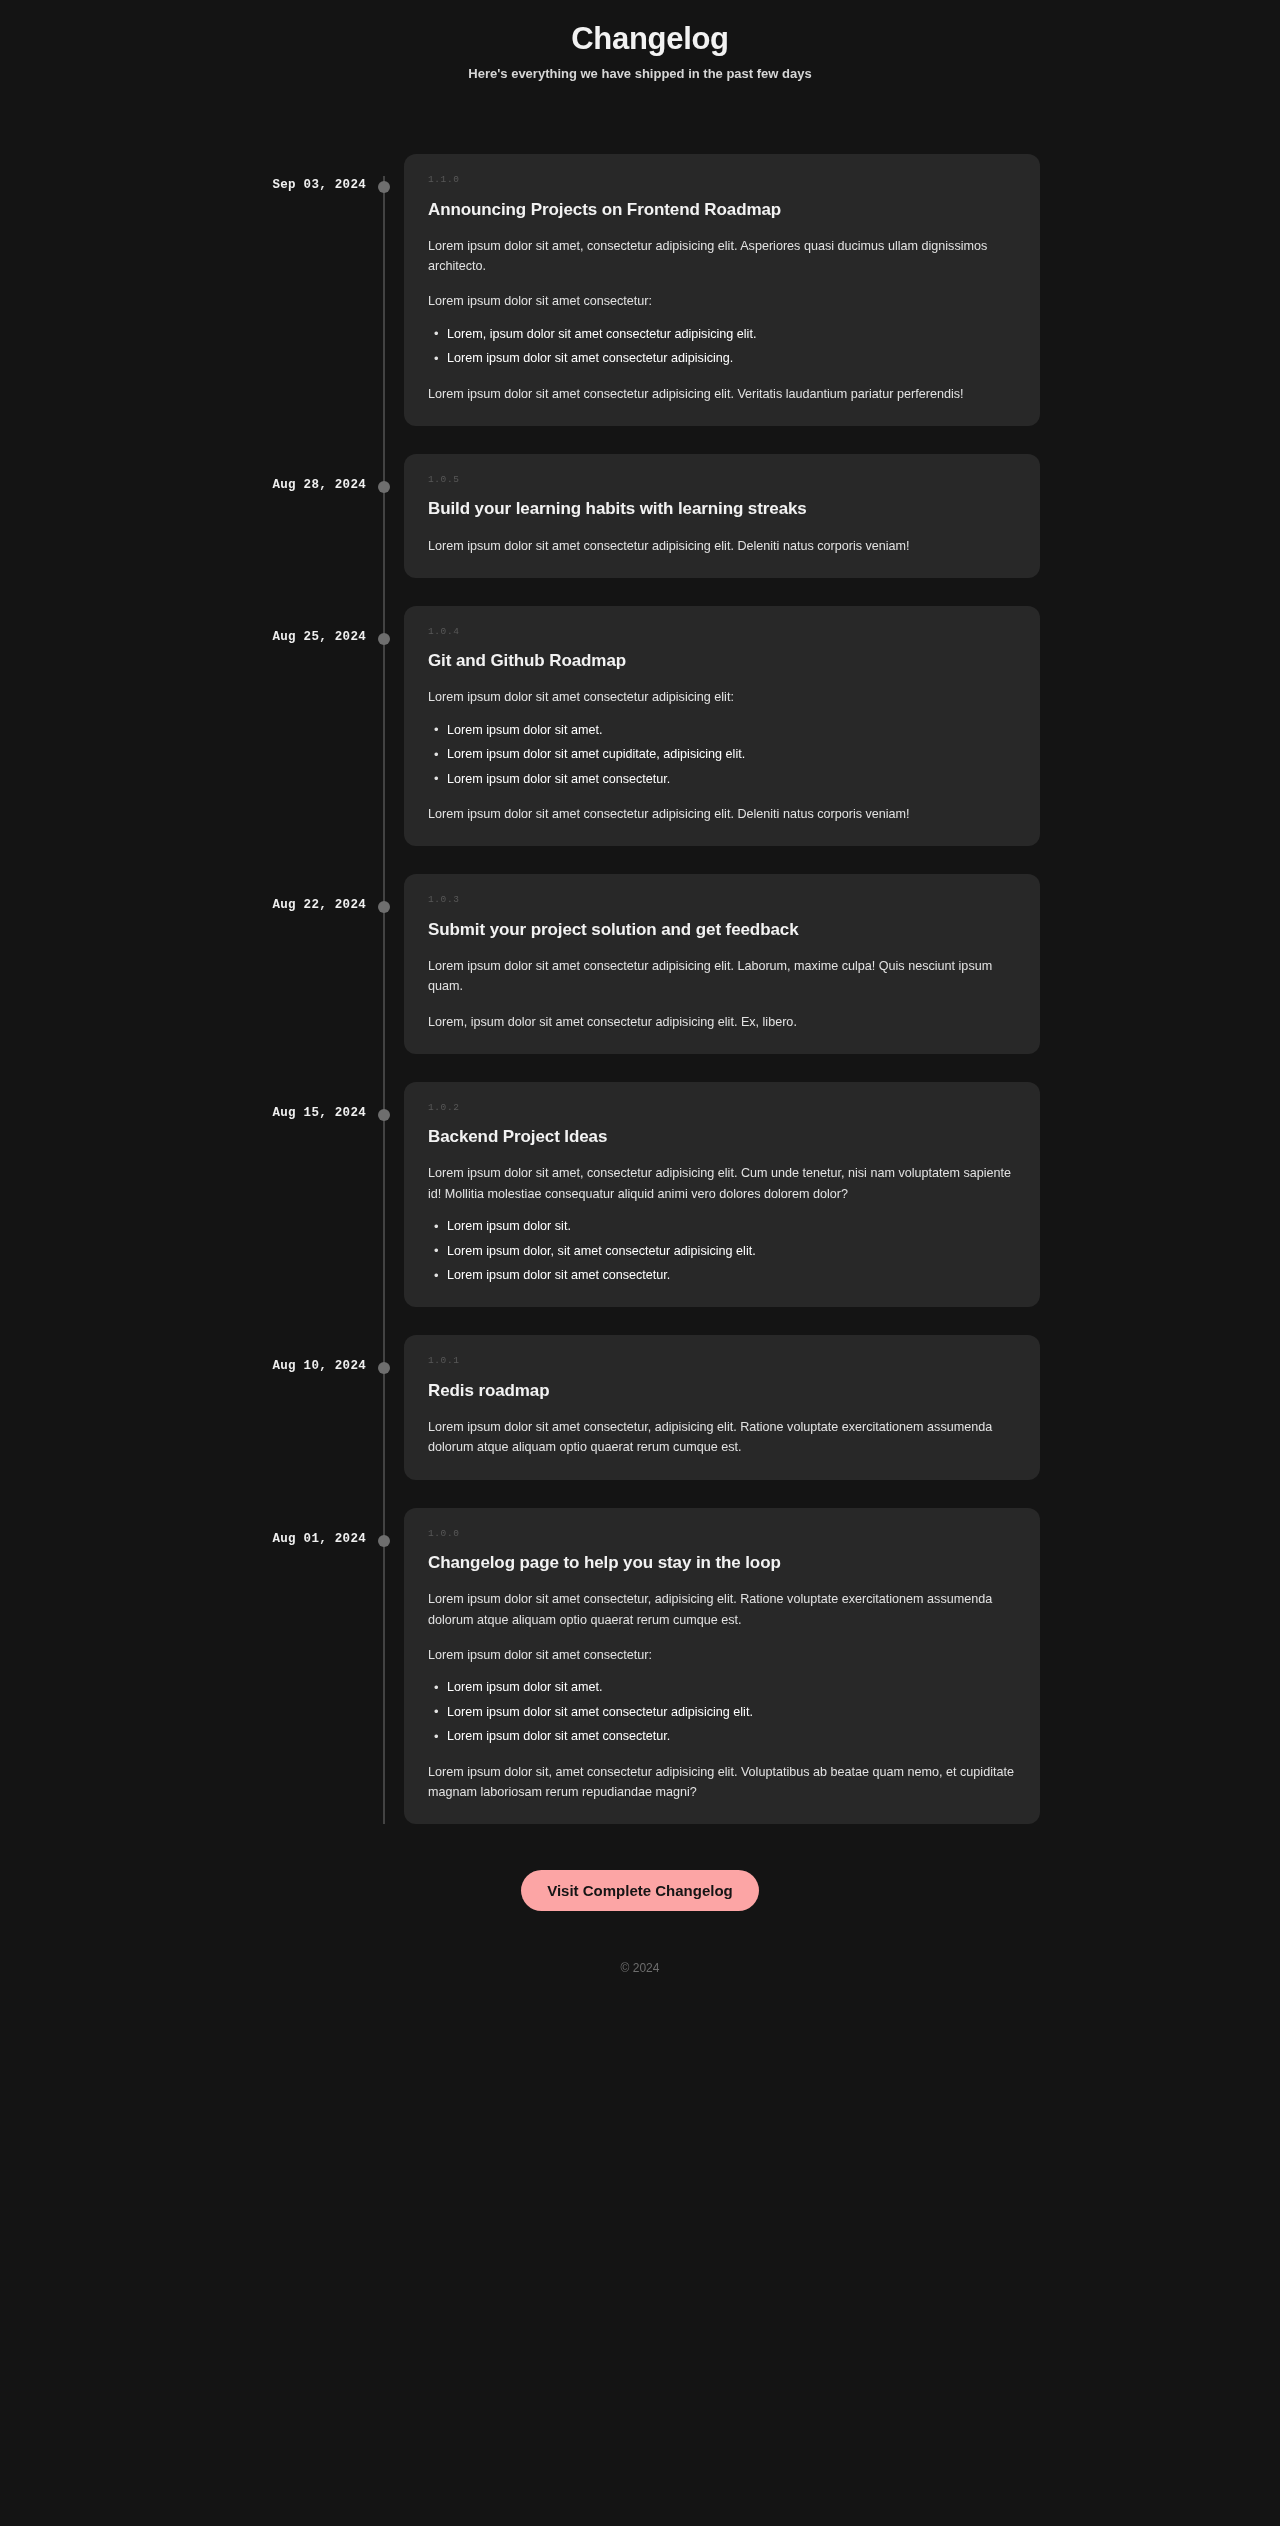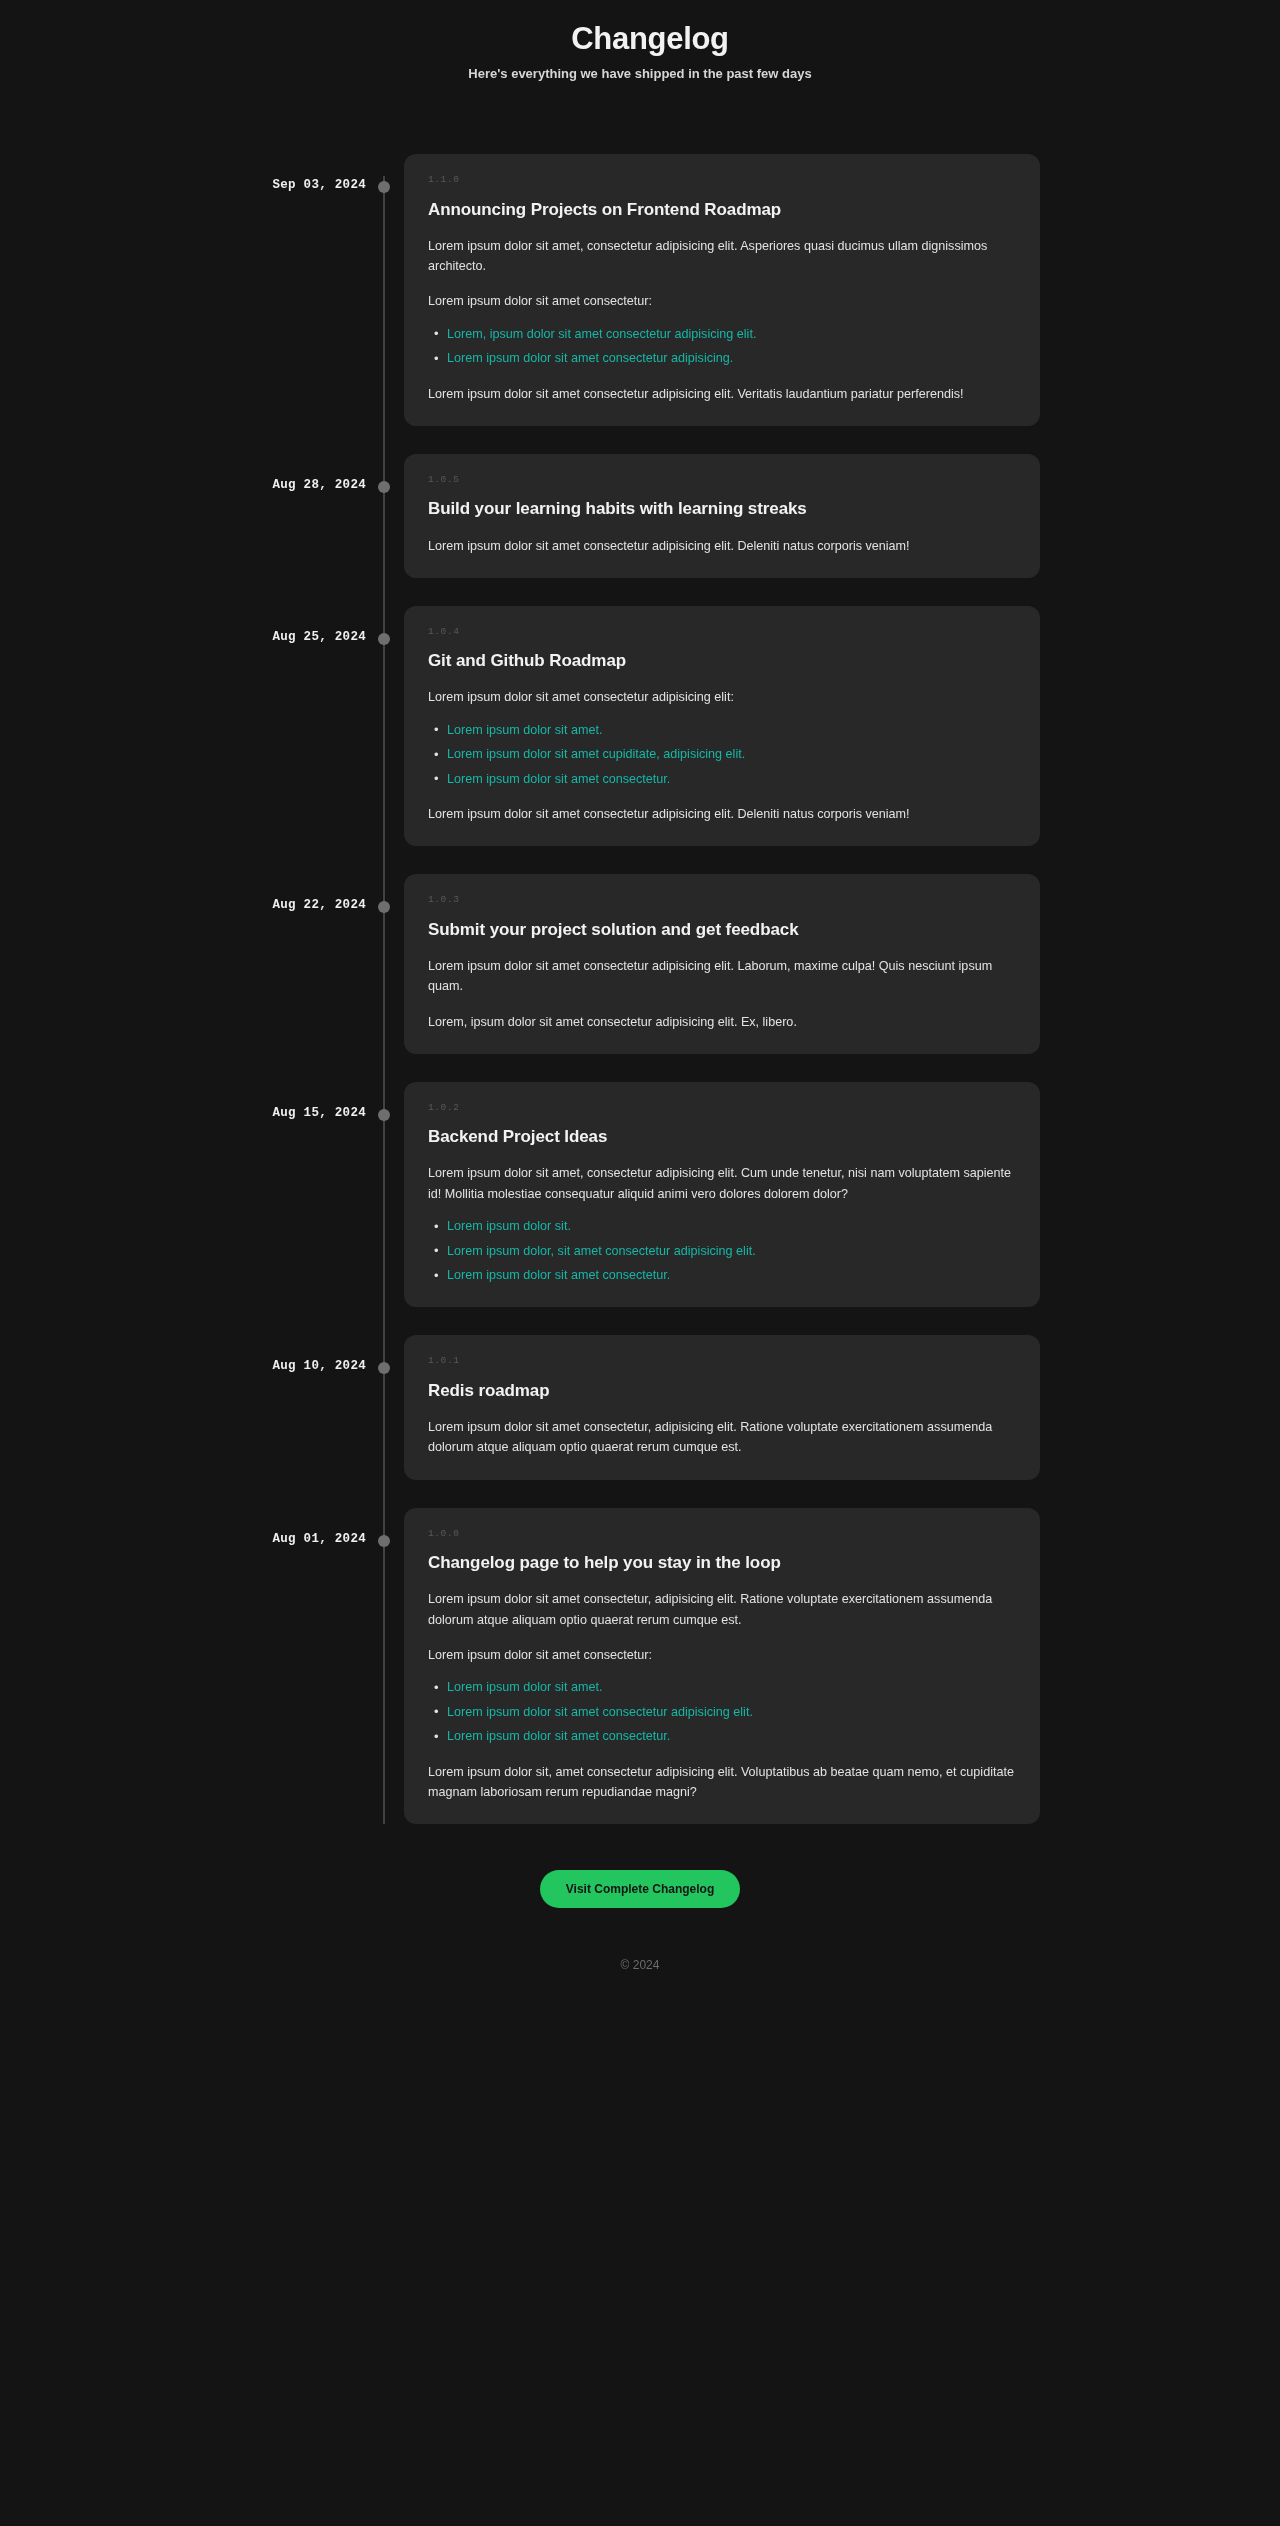--- a/index.html
+++ b/index.html
@@ -119,46 +119,46 @@
   }
   .card-body ul {
     margin-top: 12px;
     padding-left: 19px;
     list-style: none;
   }
   .card-body ul li {
     position: relative;
     font-size: 12.6px;
     line-height: 1.62;
-    color: #14b8a6;
+    color: #ffffff;
     margin-bottom: 4px;
   }
   .card-body ul li:last-child { margin-bottom: 0; }
   .card-body ul li::before {
     content: "•";
     position: absolute;
     left: -13px;
     top: -0.5px;
     color: #e2e2e2;
     font-size: 13px;
   }
 
   
   .footer {
     text-align: center;
     padding-top: 46px;
   }
   .cta-button {
     display: inline-block;
-    background: #22c55e;
+    background: #fca5a5;
     color: #151515;
     border: none;
     border-radius: 999px;
     font-family: "Liberation Sans", sans-serif;
-    font-size: 12px;
+    font-size: 15px;
     font-weight: bold;
     padding: 13px 26px;
     cursor: pointer;
     line-height: 1;
   }
   .copyright {
     margin-top: 50px;
     font-size: 12px;
     color: #6d6d6d;
     padding-bottom: 26px;

